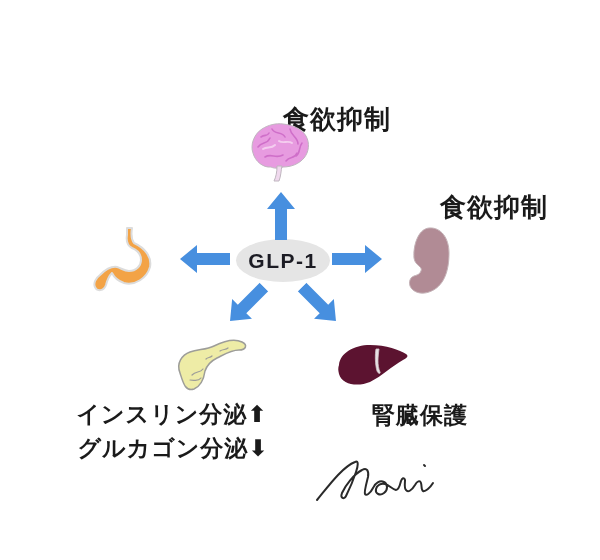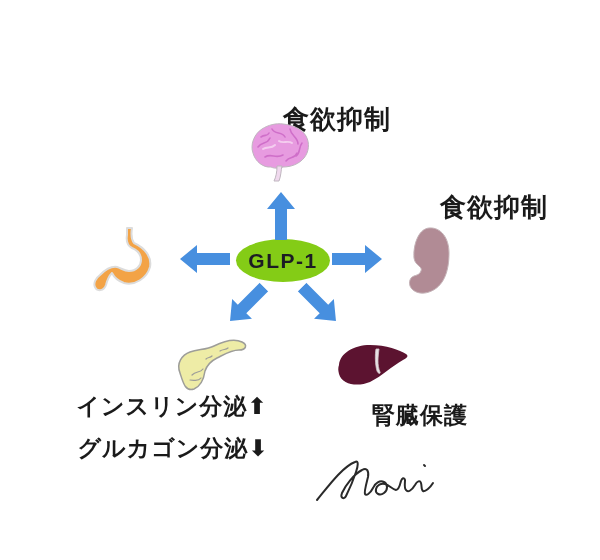--- a/index.html
+++ b/index.html
@@ -30,25 +30,25 @@
   .organ{position:absolute;}
   .sig{position:absolute;left:312px;top:452px;}
 </style>
 </head>
 <body>
 
 <div class="canvas">
 
   <div class="label label-top" style="left:289px;top:102px;margin-left:48px;">食欲抑制</div>
   <div class="label label-right" style="left:494px;top:190px;">食欲抑制</div>
-  <div class="label label-small" style="left:172px;top:391px;">インスリン分泌⬆</div>
+  <div class="label label-small" style="left:172px;top:399px;">インスリン分泌⬆</div>
   <div class="label label-small" style="left:173px;top:433px;text-align:center;">グルカゴン分泌⬇</div>
   <div class="label label-small" style="left:420px;top:400px;">腎臓保護</div>
 
-  <div class="center-pill" style="background: #84cc16;">
+  <div class="center-pill" style="background: #e5e5e5;">
     <span>GLP-1</span>
   </div>
 
   <svg class="arrow" style="left:266px;top:192px;" width="30" height="48" viewBox="0 0 30 48">
     <polygon points="15,0 29,17 21,17 21,48 9,48 9,17 1,17" fill="#478fdf"></polygon>
   </svg>
   <svg class="arrow" style="left:180px;top:243px;" width="50" height="32" viewBox="0 0 50 32">
     <polygon points="0,16 17,2 17,10 50,10 50,22 17,22 17,30" fill="#478fdf"></polygon>
   </svg>
   <svg class="arrow" style="left:332px;top:243px;" width="50" height="32" viewBox="0 0 50 32">

